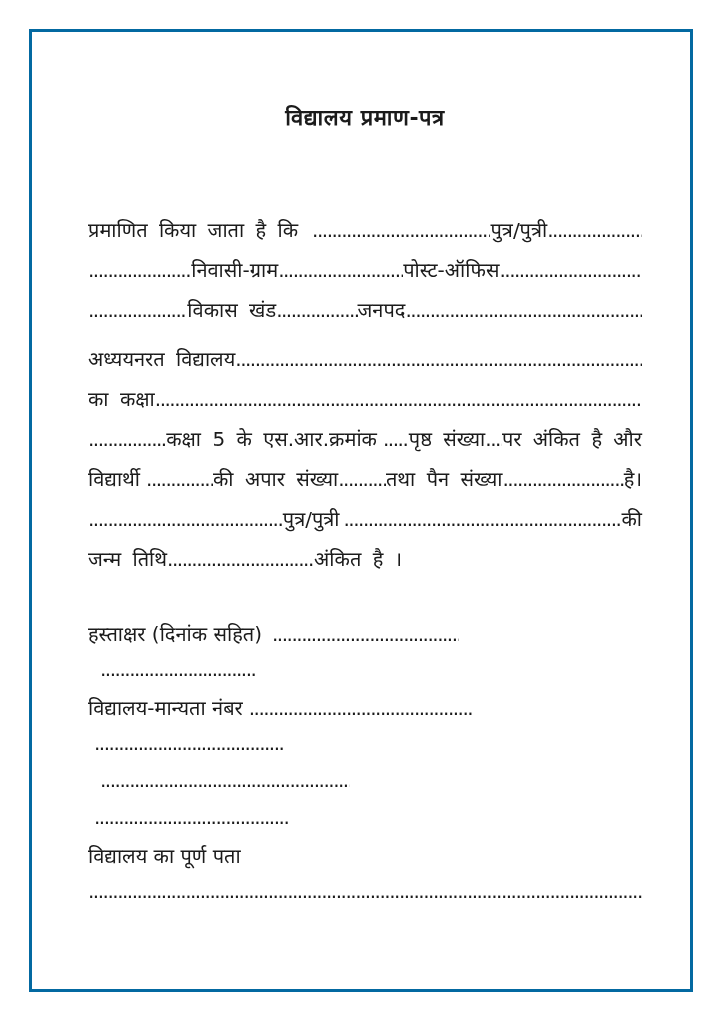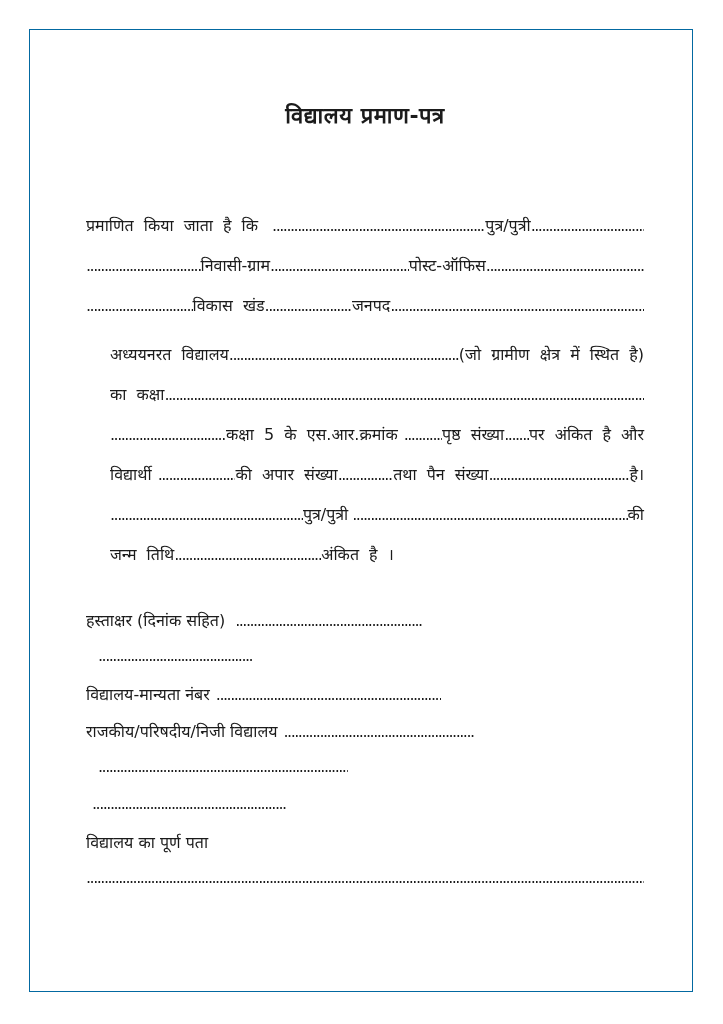--- a/index.html
+++ b/index.html
@@ -8,42 +8,42 @@
     background:#ffffff;
     overflow:hidden;
     font-family:"DejaVu Sans", sans-serif;
     color:#1b1b1b;
   }
   .sheet{
     position:absolute;
     left:29px; top:29px;
     width:664px; height:963px;
     box-sizing:border-box;
-    border:1px solid #0369a1;
+    border:3px solid #0369a1;
     background:#ffffff;
     padding:0 48px 0 56px;
   }
   .title{
     margin:70px 0 0 0;
     text-align:center;
     font-size:22px;
     font-weight:bold;
     letter-spacing:0.5px;
     line-height:32px;
   }
   #paragraphs{ margin-top:82px; }
-  .para + .para{ margin-top:9px;margin-left:24px; }
+  .para + .para{ margin-top:9px; }
   .line{
     display:flex;
     align-items:baseline;
     min-width:0;
-    font-size:16px;
+    font-size:20px;
   }
   .para .line{ height:40px; }
-  #fields{ margin-top:26px; }
+  #fields{ margin-top:35px; }
   #fields .line{ height:37px; }
   .t{
     white-space:pre;
     flex:0 0 auto;
   }
   .para .t{ word-spacing:5px; }
   .sp{ flex:0 0 auto; }
   .dots{
     overflow:hidden;
     white-space:pre;
@@ -79,21 +79,20 @@
           <span class="t">विकास खंड</span>
           <span class="dots" style="flex: 86 1 0px;">................................................................................................................................................................................................................................................................................................................................................................................................................</span>
           <span class="t">जनपद</span>
           <span class="dots" style="flex: 250 1 0px;">................................................................................................................................................................................................................................................................................................................................................................................................................</span>
         </div>
       </div>
       <div class="para">
         <div class="line">
           <span class="t">अध्ययनरत विद्यालय</span>
           <span class="dots" style="flex: 165 1 0px;">................................................................................................................................................................................................................................................................................................................................................................................................................</span>
-          <span class="t">(जो ग्रामीण क्षेत्र में स्थित है)</span>
         </div>
         <div class="line">
           <span class="t">का कक्षा</span>
           <span class="dots" style="flex: 65 1 0px;">................................................................................................................................................................................................................................................................................................................................................................................................................</span>
         </div>
         <div class="line">
           <span class="dots" style="flex: 127 1 0px;">................................................................................................................................................................................................................................................................................................................................................................................................................</span>
           <span class="t">कक्षा 5 के एस.आर.क्रमांक</span>
           <span class="sp" style="width: 6px;"></span>
           <span class="dots" style="flex: 42 1 0px;">................................................................................................................................................................................................................................................................................................................................................................................................................</span>
@@ -135,21 +134,20 @@
       <div class="line">
         <span class="sp" style="width: 12px;"></span>
         <span class="dots" style="flex: 0 0 155px;">................................................................................................................................................................................................................................................................................................................................................................................................................</span>
       </div>
       <div class="line">
         <span class="t">विद्यालय-मान्यता नंबर</span>
         <span class="sp" style="width: 6px;"></span>
         <span class="dots" style="flex: 0 0 225px;">................................................................................................................................................................................................................................................................................................................................................................................................................</span>
       </div>
       <div class="line">
-        <span class="t">राजकीय/परिषदीय/निजी विद्यालय</span>
         <span class="sp" style="width: 6px;"></span>
         <span class="dots" style="flex: 0 0 190px;">................................................................................................................................................................................................................................................................................................................................................................................................................</span>
       </div>
       <div class="line">
         <span class="sp" style="width: 12px;"></span>
         <span class="dots" style="flex: 0 0 250px;">................................................................................................................................................................................................................................................................................................................................................................................................................</span>
       </div>
       <div class="line">
         <span class="sp" style="width: 6px;"></span>
         <span class="dots" style="flex: 0 0 195px;">................................................................................................................................................................................................................................................................................................................................................................................................................</span>

